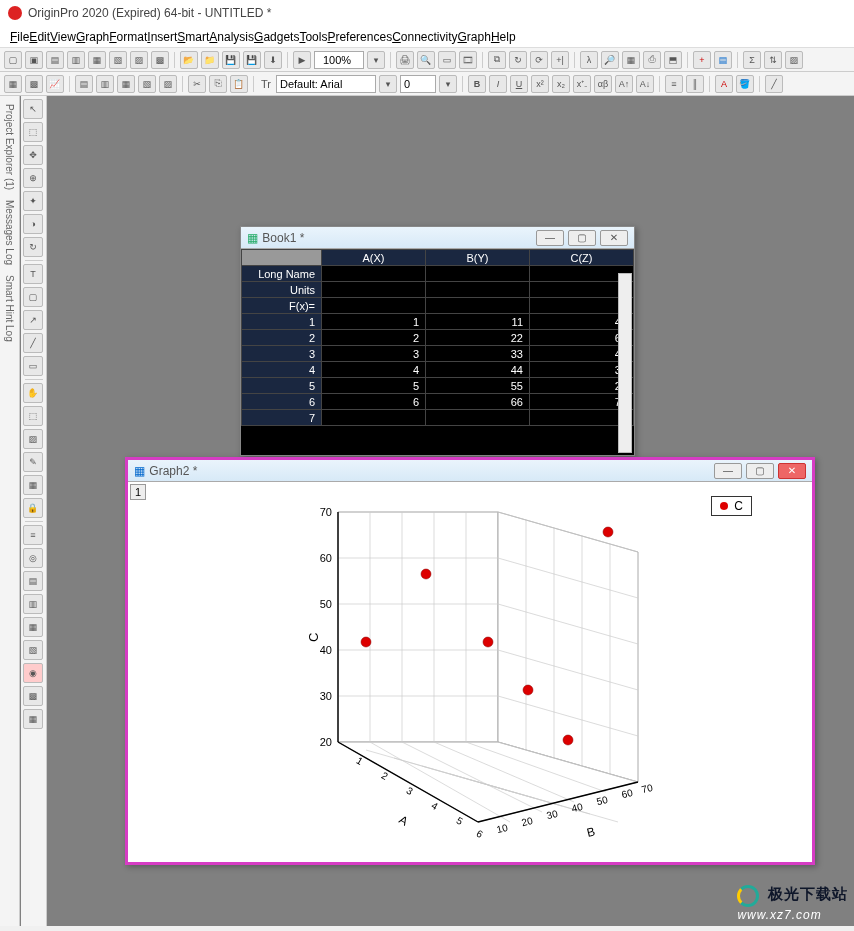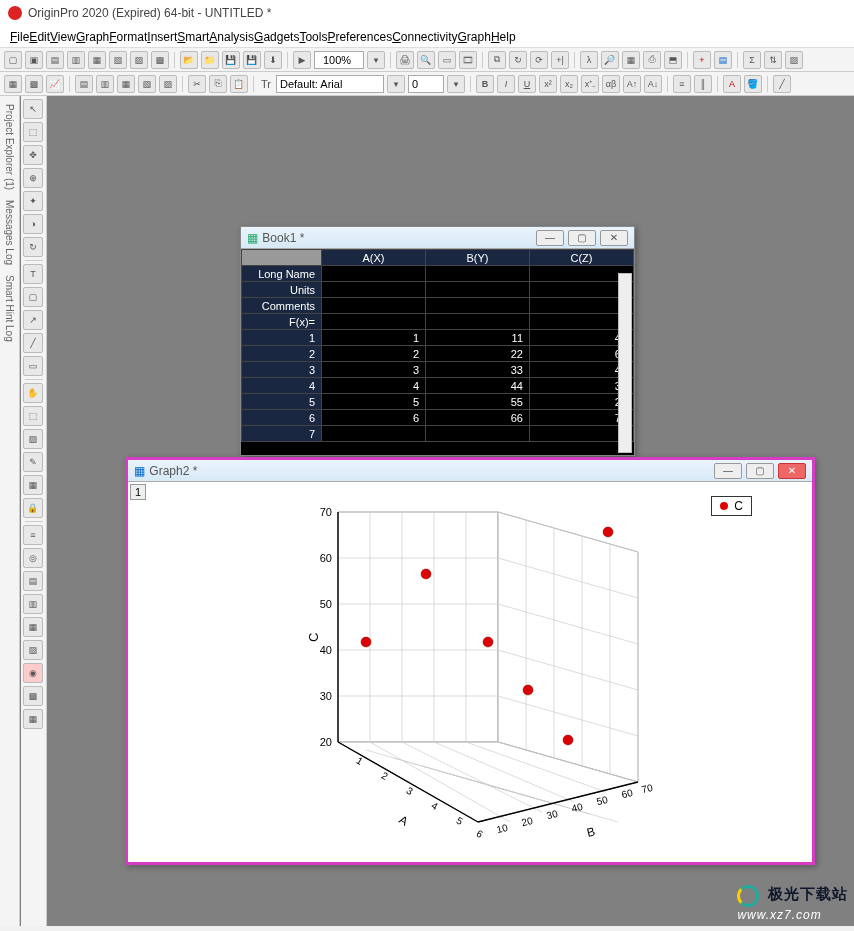--- a/index.html
+++ b/index.html
@@ -6,21 +6,21 @@
 body { width: 854px; height: 931px; background: #f0f0f0; overflow: hidden; position: relative; }
 .titlebar { height: 26px; background: #fff; display: flex; align-items: center; padding: 0 8px; font-size: 12px; color: #444; }
 .titlebar .icon { width: 14px; height: 14px; background: #d22; border-radius: 50%; margin-right: 6px; display:inline-block; }
 .menubar { height: 22px; background: #fff; display: flex; align-items: center; padding: 0 10px; gap: 0; font-size: 12px; border-bottom: 1px solid #ddd; }
 .menubar span { text-decoration: underline; text-decoration-color: transparent; cursor: default; }
 .menubar span::first-letter { text-decoration: underline; }
 .toolbar { height: 24px; background: #f4f4f4; border-bottom: 1px solid #ccc; display: flex; align-items: center; padding: 0 4px; gap: 3px; }
 .tbtn { width: 18px; height: 18px; background: #e8e8e8; border: 1px solid #bbb; border-radius: 2px; display: inline-flex; align-items:center; justify-content:center; font-size:9px; color:#555;}
 .tsep { width: 1px; height: 16px; background: #ccc; margin: 0 2px; }
 .zoom-input { width: 50px; height: 18px; font-size: 11px; border: 1px solid #aaa; padding: 0 8px; }
-.font-input { width: 108px; height: 18px; font-size: 11px; border: 1px solid #aaa; padding: 0 3px; }
+.font-input { width: 100px; height: 18px; font-size: 11px; border: 1px solid #aaa; padding: 0 3px; }
 .size-input { width: 36px; height: 18px; font-size: 11px; border: 1px solid #aaa; padding: 0 3px; }
 .workspace { position: relative; height: 830px; background: #808080; }
 .left-sidebar { position: absolute; left: 0; top: 0; width: 20px; height: 100%; background: #f4f4f4; border-right: 1px solid #ccc; display: flex; flex-direction: column; align-items: center; padding-top: 4px; gap: 2px; }
 .side-label { writing-mode: vertical-rl; font-size: 10px; color: #666; margin: 4px 0; }
 .tool-palette { position: absolute; left: 21px; top: 0; width: 26px; background: #f4f4f4; border-right: 1px solid #ccc; display: flex; flex-direction: column; padding: 3px 2px; gap: 3px; height:100%;}
 .tool-palette .tbtn { width: 20px; height: 20px; }
 .mdi-window { position: absolute; background: #fff; border: 1px solid #888; box-shadow: 2px 2px 6px rgba(0,0,0,.3); }
 .mdi-title { height: 22px; background: linear-gradient(#eaf4fc,#d7e9f7); border-bottom: 1px solid #aaa; display: flex; align-items: center; padding: 0 6px; font-size: 12px; color: #555; }
 .mdi-title .spacer { flex: 1; }
 .winbtn { width: 28px; height: 16px; border: 1px solid #999; background: #eee; margin-left: 4px; font-size: 10px; text-align: center; line-height: 14px; border-radius: 2px; color:#555;}
@@ -222,26 +222,20 @@
               <td></td>
               <td></td>
             </tr>
         <tr>
               <td class="rowhdr">Units</td>
               <td></td>
               <td></td>
               <td></td>
             </tr>
         <tr>
-              <td class="rowhdr">Comments</td>
-              <td></td>
-              <td></td>
-              <td></td>
-            </tr>
-        <tr>
               <td class="rowhdr">F(x)=</td>
               <td></td>
               <td></td>
               <td></td>
             </tr>
         <tr>
               <td class="rowhdr">1</td>
               <td>1</td>
               <td>11</td>
               <td>42</td>

